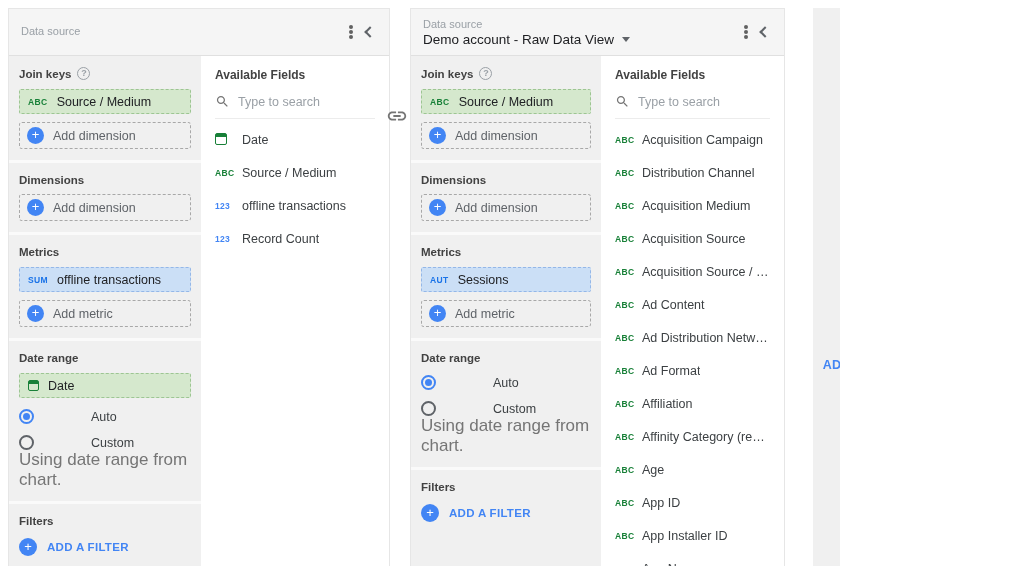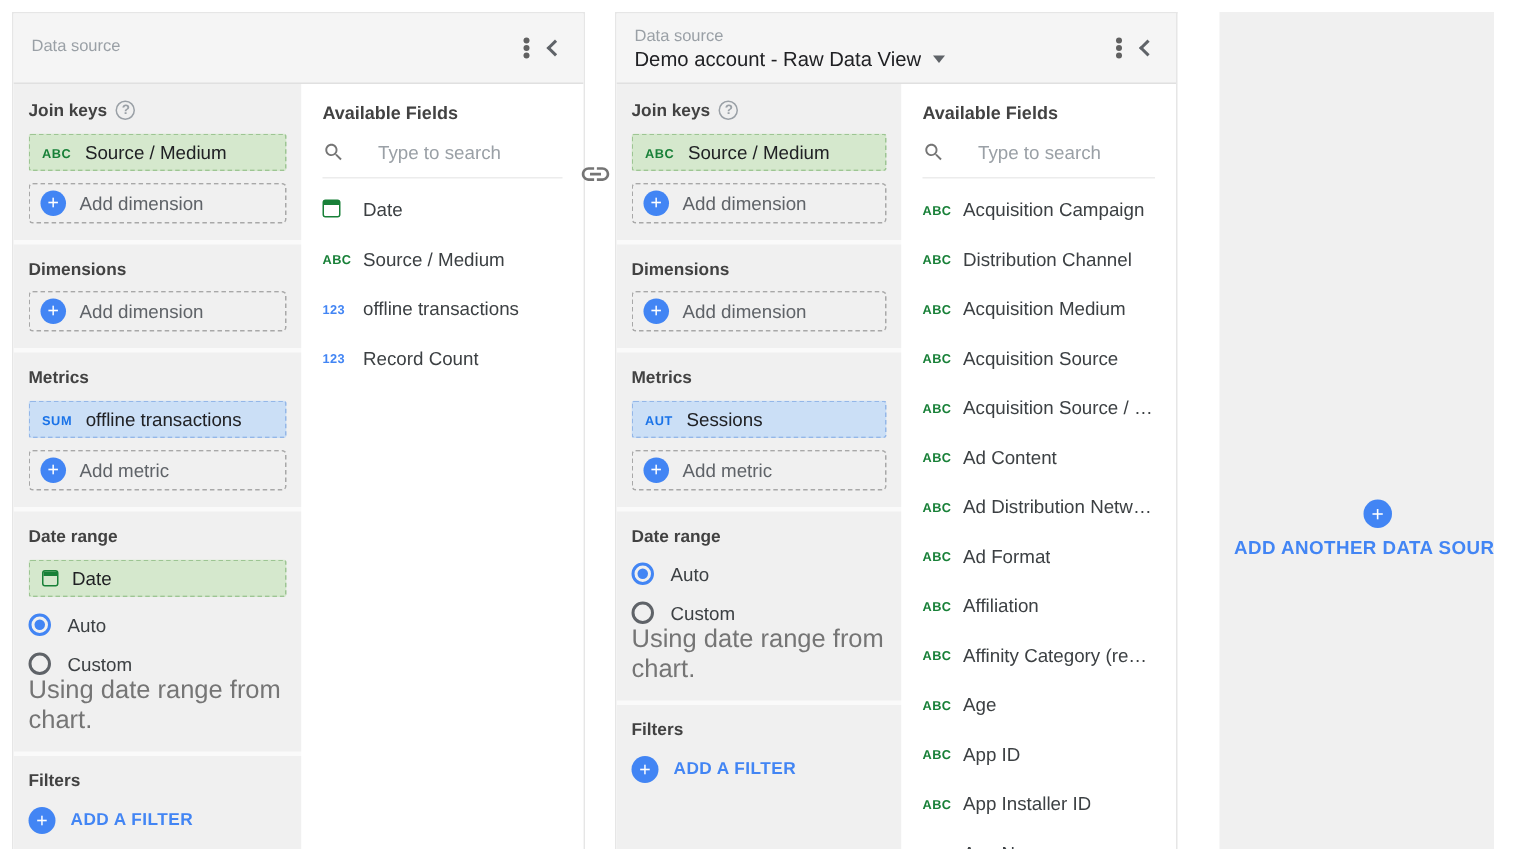--- a/index.html
+++ b/index.html
@@ -1,18 +1,18 @@
 <!DOCTYPE html>
 <html><head>
 <meta charset="utf-8">
 <style>
   * { margin:0; padding:0; box-sizing:border-box; }
   html,body { width:1024px; height:566px; overflow:hidden; }
   body { font-family:"Liberation Sans","DejaVu Sans",sans-serif; background:#fff; }
-  #stage { position:relative; width:996px; height:566px; background:#fff; overflow:hidden; }
+  #stage { position:relative; width:840px; height:566px; background:#fff; overflow:hidden; }
 
   .panel { position:absolute; top:8px; bottom:0; background:#fff; border:1px solid #e6e6e6; border-bottom:none; display:flex; flex-direction:column; overflow:hidden; }
   .p1 { left:8px;   width:382px; }
   .p2 { left:410px; width:375px; }
   .p3 { left:813px; width:211px; background:#f0f0f0; border:none; display:block; }
 
   
   .panel-header { flex:none; display:flex; align-items:center; background:#f5f5f5; border-bottom:1px solid #e0e0e0; padding:6px 8px 6px 12px; height:47px; }
   .header-text { flex:1; min-width:0; }
   .header-label { font-size:11px; color:#9aa0a6; margin-bottom:2px; }
@@ -44,37 +44,37 @@
   .chip-label { font-size:12.5px; color:#202124; white-space:nowrap; overflow:hidden; }
   .cal-glyph { width:11px; height:11px; border:1.5px solid #188038; border-radius:2px; background:linear-gradient(#188038 0 3px, transparent 3px); margin-right:9px; flex:none; }
 
   
   .add-btn { display:flex; align-items:center; height:27px; padding:0 7px; margin-top:8px; border:1px dashed #a8a8a8; border-radius:3px; cursor:pointer; }
   .add-btn-label { font-size:12.5px; color:#5f6368; margin-left:9px; white-space:nowrap; }
   .plus-circle { width:17px; height:17px; border-radius:50%; background:#4285f4; color:#fff; text-align:center; font-size:13px; line-height:16px; flex:none; }
   .plus-circle::before { content:"+"; }
 
   
-  .radio-row { display:flex; align-items:center; margin-top:11px; cursor:pointer; }
+  .radio-row { display:flex; align-items:center; margin-top:11px; cursor:pointer;gap:46px; }
   .radio { width:15px; height:15px; border:2px solid #5f6368; border-radius:50%; position:relative; flex:none; }
   .radio.sel { border-color:#4285f4; }
   .radio.sel::after { content:""; position:absolute; inset:2px; border-radius:50%; background:#4285f4; }
   .radio-label { font-size:12.5px; color:#3c4043; margin-left:11px; }
   .note { margin-top:0; font-size:17px; color:#757575; }
 
   
   .action-row { display:flex; align-items:center; margin-top:11px; cursor:pointer; }
   .action-row .plus-circle { width:18px; height:18px; line-height:17px; }
   .action-label { margin-left:10px; font-size:11.5px; font-weight:700; color:#4285f4; letter-spacing:.3px; white-space:nowrap; }
 
   
   .fields-col { flex:1; min-width:0; background:#fff; padding-top:12px; display:flex; flex-direction:column; overflow:hidden;justify-content:space-between; }
   .fields-title { flex:none; font-size:12px; font-weight:700; color:#424242; padding:0 14px; margin-bottom:12px; }
   .search-row { flex:none; display:flex; align-items:center; margin:0 14px; padding-bottom:9px; border-bottom:1px solid #ececec; }
-  .search-input { flex:1; min-width:0; border:0; outline:0; background:transparent; font:inherit; font-size:12.5px; color:#3c4043; margin-left:22px; }
+  .search-input { flex:1; min-width:0; border:0; outline:0; background:transparent; font:inherit; font-size:12.5px; color:#3c4043; margin-left:8px; }
   .search-input::placeholder { color:#9aa0a6; }
   .field-list { flex:1; overflow:hidden; padding-top:4px; }
   .field-row { display:flex; align-items:center; height:33px; padding:0 14px; cursor:grab; }
   .field-badge { flex:none; width:27px; font-size:8.5px; font-weight:700; letter-spacing:.3px; }
   .field-badge[data-kind="ABC"] { color:#188038; }
   .field-badge[data-kind="123"] { color:#4285f4; }
   .field-badge[data-kind="date"]::before { content:""; display:inline-block; width:10px; height:10px; border:1.5px solid #188038; border-radius:2px; background:linear-gradient(#188038 0 3px, transparent 3px); }
   .field-label { font-size:12.5px; color:#3c4043; white-space:nowrap; overflow:hidden; text-overflow:ellipsis; }
 
   

